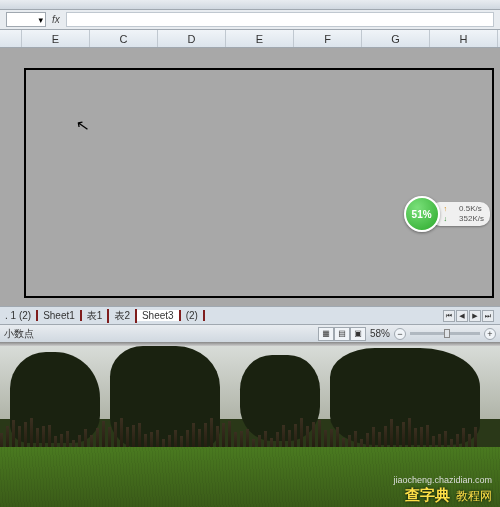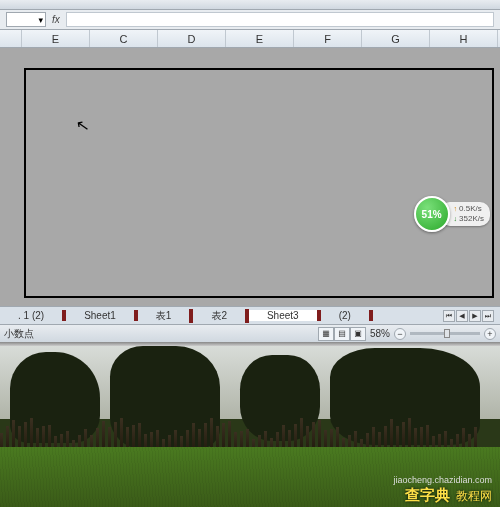--- a/index.html
+++ b/index.html
@@ -16,26 +16,26 @@
 .col-h { width: 68px; text-align: center; font-size: 11px; color: #333; border-right: 1px solid #c0c8d0; line-height: 18px; }
 .col-h:first-child { width: 22px; }
 
 .sheet-area { position: relative; height: 258px; background: #a8a8a8; }
 .canvas-rect { position: absolute; left: 24px; top: 20px; right: 6px; height: 230px; border: 2px solid #000; background: #a8a8a8; }
 .cursor { position: absolute; left: 76px; top: 68px; font-size: 16px; color: #000; transform: rotate(-10deg); }
 
 .net-widget { position: absolute; right: 10px; top: 148px; display: flex; align-items: center; }
 .net-circle { width: 36px; height: 36px; border-radius: 50%; background: radial-gradient(circle at 35% 30%, #7ae07a, #2aa82a); border: 2px solid #fff; display: flex; align-items: center; justify-content: center; color: #fff; font-size: 10px; font-weight: bold; box-shadow: 0 1px 3px rgba(0,0,0,0.4); z-index: 2; }
 .net-pill { margin-left: -10px; background: #f0f0f0; border-radius: 10px; padding: 2px 6px 2px 14px; font-size: 8px; color: #555; line-height: 10px; box-shadow: 0 1px 2px rgba(0,0,0,0.3); }
-.net-row { display: flex; align-items: center; gap: 2px; }
+.net-row { display: flex; align-items: center; gap: 12px; }
 .arrow-up { color: #d08000; font-size: 7px; }
 .arrow-down { color: #208020; font-size: 7px; }
 
 .sheet-tabs { height: 18px; background: #d8e0e8; display: flex; align-items: center; font-size: 10px; color: #333; border-top: 1px solid #a0a8b0; overflow: hidden; }
-.tab { padding: 0 18px; border-right: 4px solid #7f1d1d; white-space: nowrap; cursor: pointer; }
+.tab { padding: 0 5px; border-right: 2px solid #7f1d1d; white-space: nowrap; cursor: pointer; }
 .tab.active { background: #fff; }
 .tab-nav { display: flex; margin-left: auto; gap: 1px; padding-right: 6px; }
 .mini-btn { width: 12px; height: 12px; background: #e8ecf0; border: 1px solid #a0a8b0; font-size: 7px; text-align: center; line-height: 10px; }
 
 .status-bar { height: 18px; background: linear-gradient(#e8ecf0, #d0d8e0); display: flex; align-items: center; font-size: 10px; color: #333; padding: 0 4px; border-top: 1px solid #a0a8b0; }
 .status-left { flex: 0 0 auto; }
 .status-right { margin-left: auto; display: flex; align-items: center; gap: 4px; }
 .view-btns { display: flex; gap: 0; }
 .view-btn { width: 16px; height: 14px; border: 1px solid #a0a8b0; background: #f0f4f8; font-size: 8px; text-align: center; line-height: 12px; }
 .zoom-slider { width: 70px; height: 3px; background: #b0b8c0; position: relative; }

